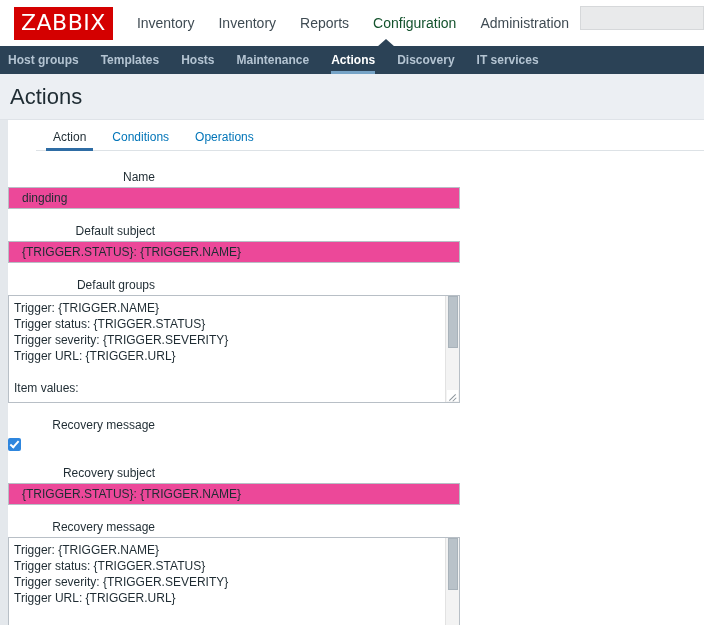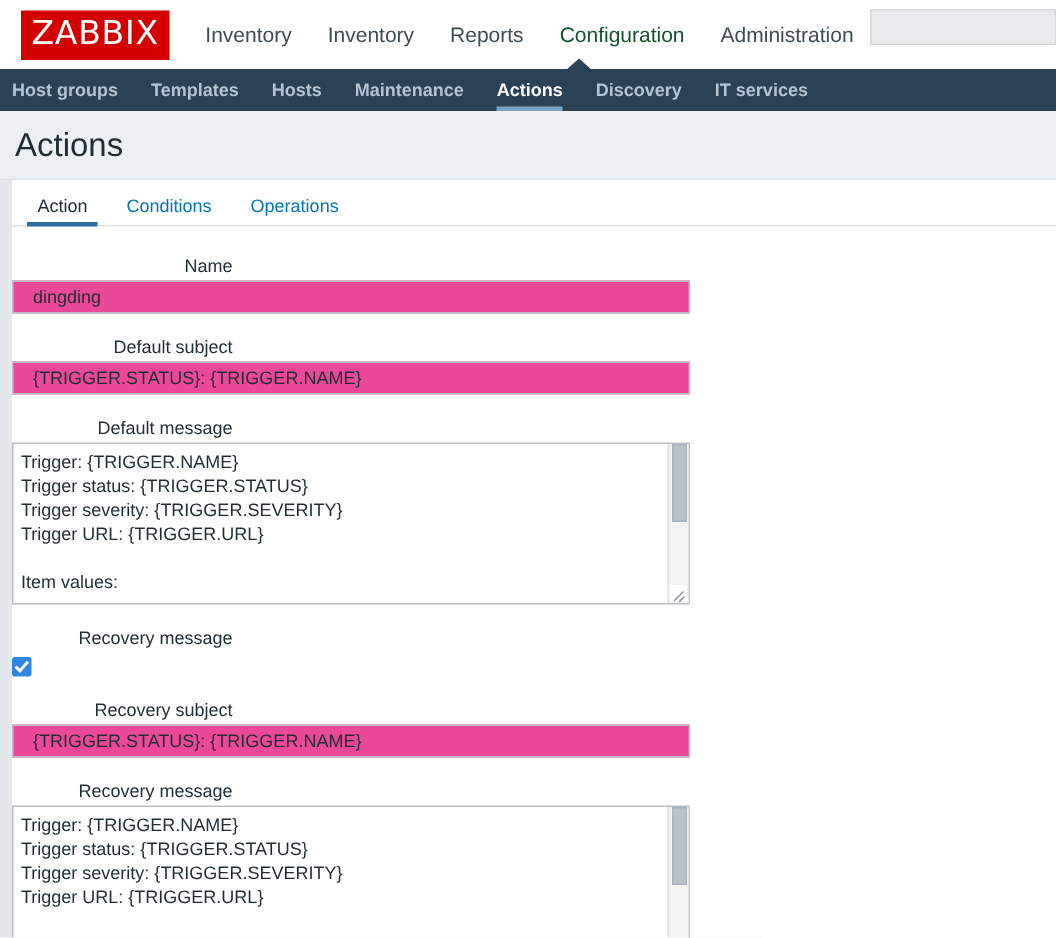--- a/index.html
+++ b/index.html
@@ -144,20 +144,21 @@
   }
 
   
   .tabstrip {
     display: flex;
     align-items: flex-end;
     height: 30px;
     border-bottom: 1px solid #dde2e6;
     padding-left: 4px;
     gap: 0px;
+    margin-left: 28px;
   }
   .tab {
     font-size: 12px;
     color: #0275b8;
     padding: 0 13px 7px 13px;
     cursor: pointer;
     position: relative;
     line-height: 1;
   }
   .tab.selected {
@@ -383,21 +384,21 @@
       </div>
 
       <div class="row">
         <div class="label">Default subject</div>
         <div class="field">
           <input class="text-input" type="text" value="{TRIGGER.STATUS}: {TRIGGER.NAME}" style="">
         </div>
       </div>
 
       <div class="row">
-        <div class="label">Default message</div>
+        <div class="label">Default groups</div>
         <div class="field">
           <div class="textarea-wrap">
             <div class="textarea-body">Trigger: {TRIGGER.NAME}
 Trigger status: {TRIGGER.STATUS}
 Trigger severity: {TRIGGER.SEVERITY}
 Trigger URL: {TRIGGER.URL}
 
 Item values:
 
 1. {ITEM.NAME1} ({HOST.NAME1}:{ITEM.KEY1}): {ITEM.VALUE1}</div>

